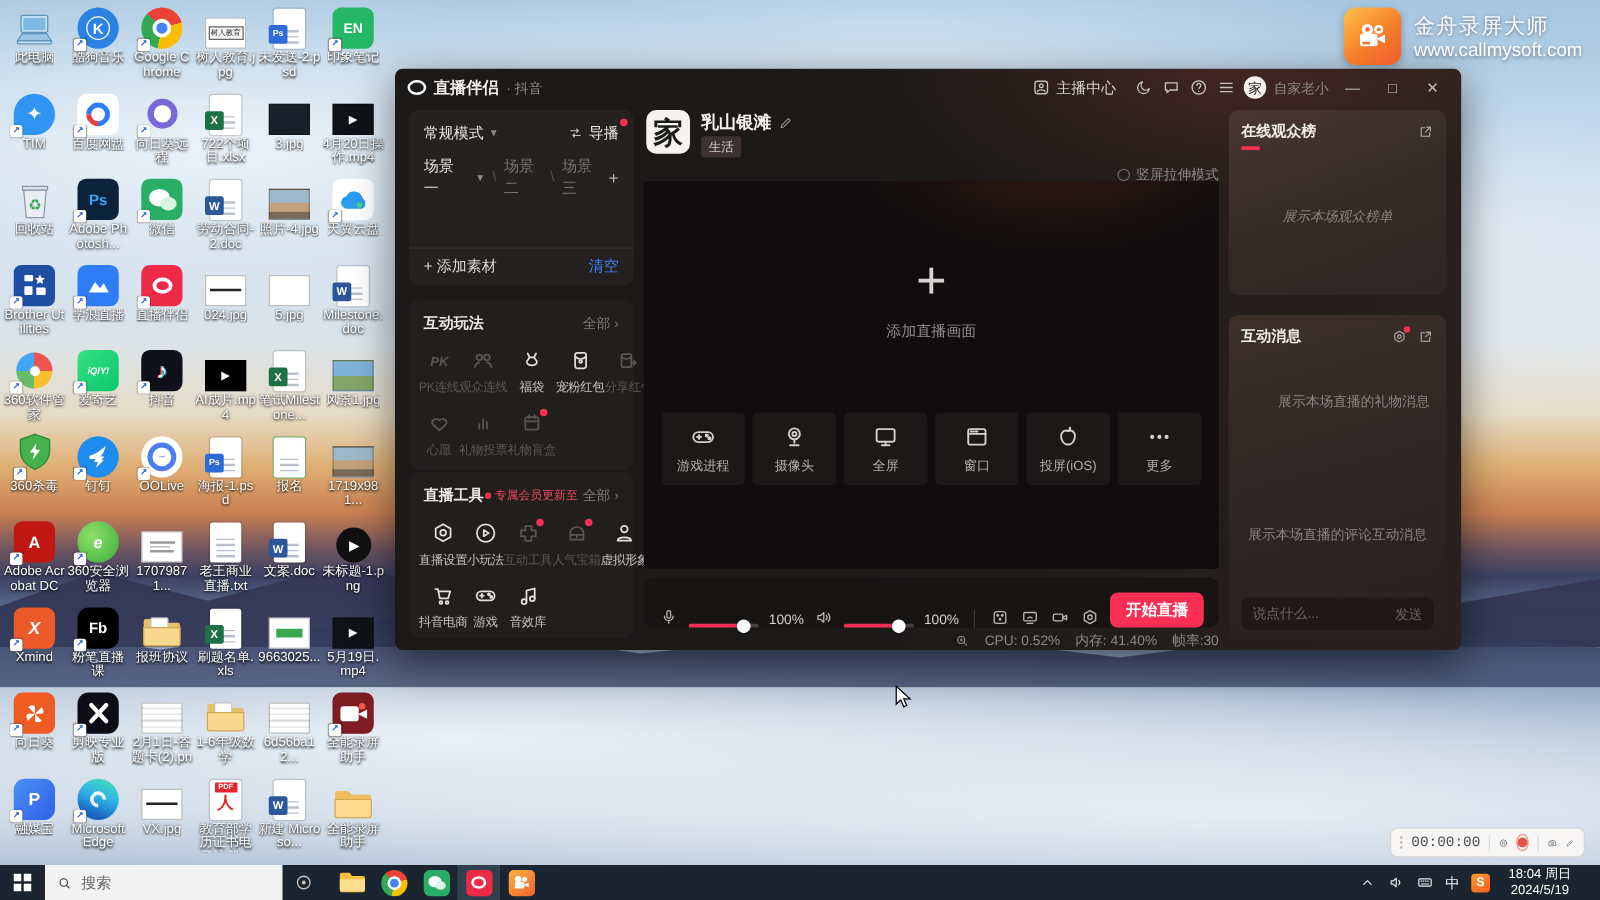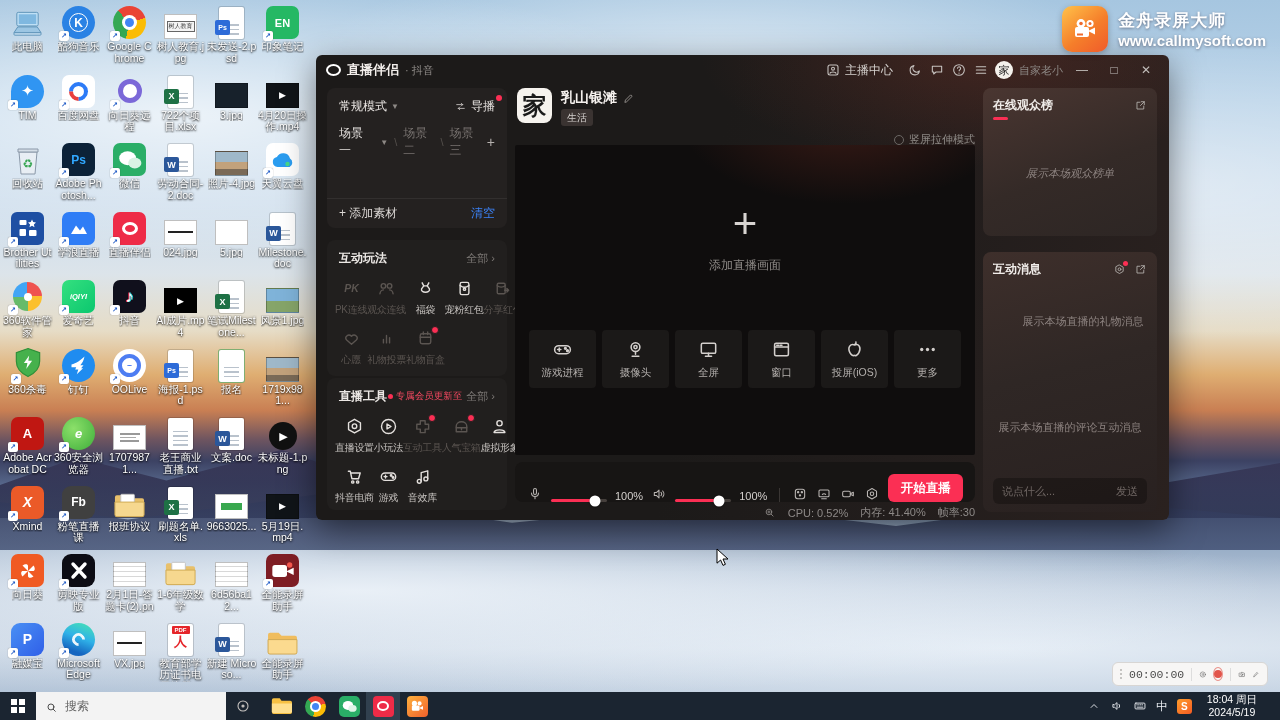--- a/index.html
+++ b/index.html
@@ -24,22 +24,22 @@
   .tl svg{width:24px;height:24px;}
   .pg{width:25px;height:32px;background:#fff;border-radius:2px;box-shadow:0 0 0 1px rgba(0,0,0,.15);position:relative;display:flex;flex-direction:column;justify-content:flex-end;align-items:center;padding:3px;}
   .pg .ln{width:80%;height:1.5px;background:#b9c2cc;margin:1.5px 0;}
   .pg .bdg{position:absolute;left:-4px;bottom:4px;width:15px;height:15px;border-radius:2px;color:#fff;font-size:9px;font-weight:bold;display:flex;align-items:center;justify-content:center;}
   .th{width:33px;height:25px;background:#fff;border:1px solid rgba(0,0,0,.25);display:flex;align-items:center;justify-content:center;position:relative;overflow:hidden;}
   .sc{position:absolute;left:-3px;bottom:-2px;width:10px;height:10px;background:#fff;border-radius:2px;color:#1a56c4;font-size:7px;line-height:10px;text-align:center;box-shadow:0 0 1px rgba(0,0,0,.5);font-weight:bold;}
   
   #watermark{position:absolute;right:14px;top:6px;display:flex;align-items:center;gap:10px;z-index:60;}
   #wm-ic{width:46px;height:46px;border-radius:10px;background:linear-gradient(140deg,#ffc24a,#f57e2a 55%,#ef5b2b);display:flex;align-items:center;justify-content:center;box-shadow:0 2px 6px rgba(0,0,0,.25);}
   #wm-tx{color:#fff;text-shadow:0 1px 3px rgba(60,60,80,.6);}
-  #wm-tx .t1{font-size:17px;font-weight:bold;letter-spacing:1px;}
-  #wm-tx .t2{font-size:15px;font-weight:bold;}
+  #wm-tx .t1{font-size:17px;font-weight:normal;letter-spacing:1px;}
+  #wm-tx .t2{font-size:15px;font-weight:normal;}
   
   #win{position:absolute;left:316px;top:55px;width:853px;height:465px;background:linear-gradient(100deg,#1c1a19 45%,#221d1c 70%,#2a211f 100%);border-radius:6px;box-shadow:0 10px 34px rgba(0,0,0,.5);z-index:30;color:#d8d4d1;}
   #win::before{content:'';position:absolute;inset:0;border-radius:6px;background:radial-gradient(55% 40% at 78% 0%,rgba(160,62,45,.25),transparent 60%);pointer-events:none;}
   
   #tbar{position:absolute;left:0;top:0;right:0;height:30px;display:flex;align-items:center;padding:0 10px;gap:6px;}
   #tbar .logo{width:15px;height:12px;border:2.2px solid #fff;border-radius:50%;}
   #tbar .tt{font-size:13px;font-weight:bold;color:#f2eeeb;}
   #tbar .ts{font-size:11px;color:#8e8a87;}
   #tbar .sp{flex:1;}
   .tico{width:16px;height:16px;color:#c7c3c0;}
@@ -573,21 +573,21 @@
       <div class="dic">
         <div class="tl" style="background:#eb5a28">
           <span style="font-size:14px;font-style:italic">X</span>
           <span class="sc">↗</span>
         </div>
       </div>
       <div class="dlabel">Xmind</div>
     </div>
     <div class="dicon">
       <div class="dic">
-        <div class="tl" style="background:#404040;border-radius:9px">
+        <div class="tl" style="background:#000000;border-radius:9px">
           <span style="font-size:12px">Fb</span>
           <span class="sc">↗</span>
         </div>
       </div>
       <div class="dlabel">粉笔直播课</div>
     </div>
     <div class="dicon">
       <div class="dic">
         <svg width="33" height="28" viewBox="0 0 34 28">
           <path d="M2 6a2 2 0 012-2h9l3 3h14a2 2 0 012 2v15a2 2 0 01-2 2H4a2 2 0 01-2-2z" fill="#e8c06b"></path>

